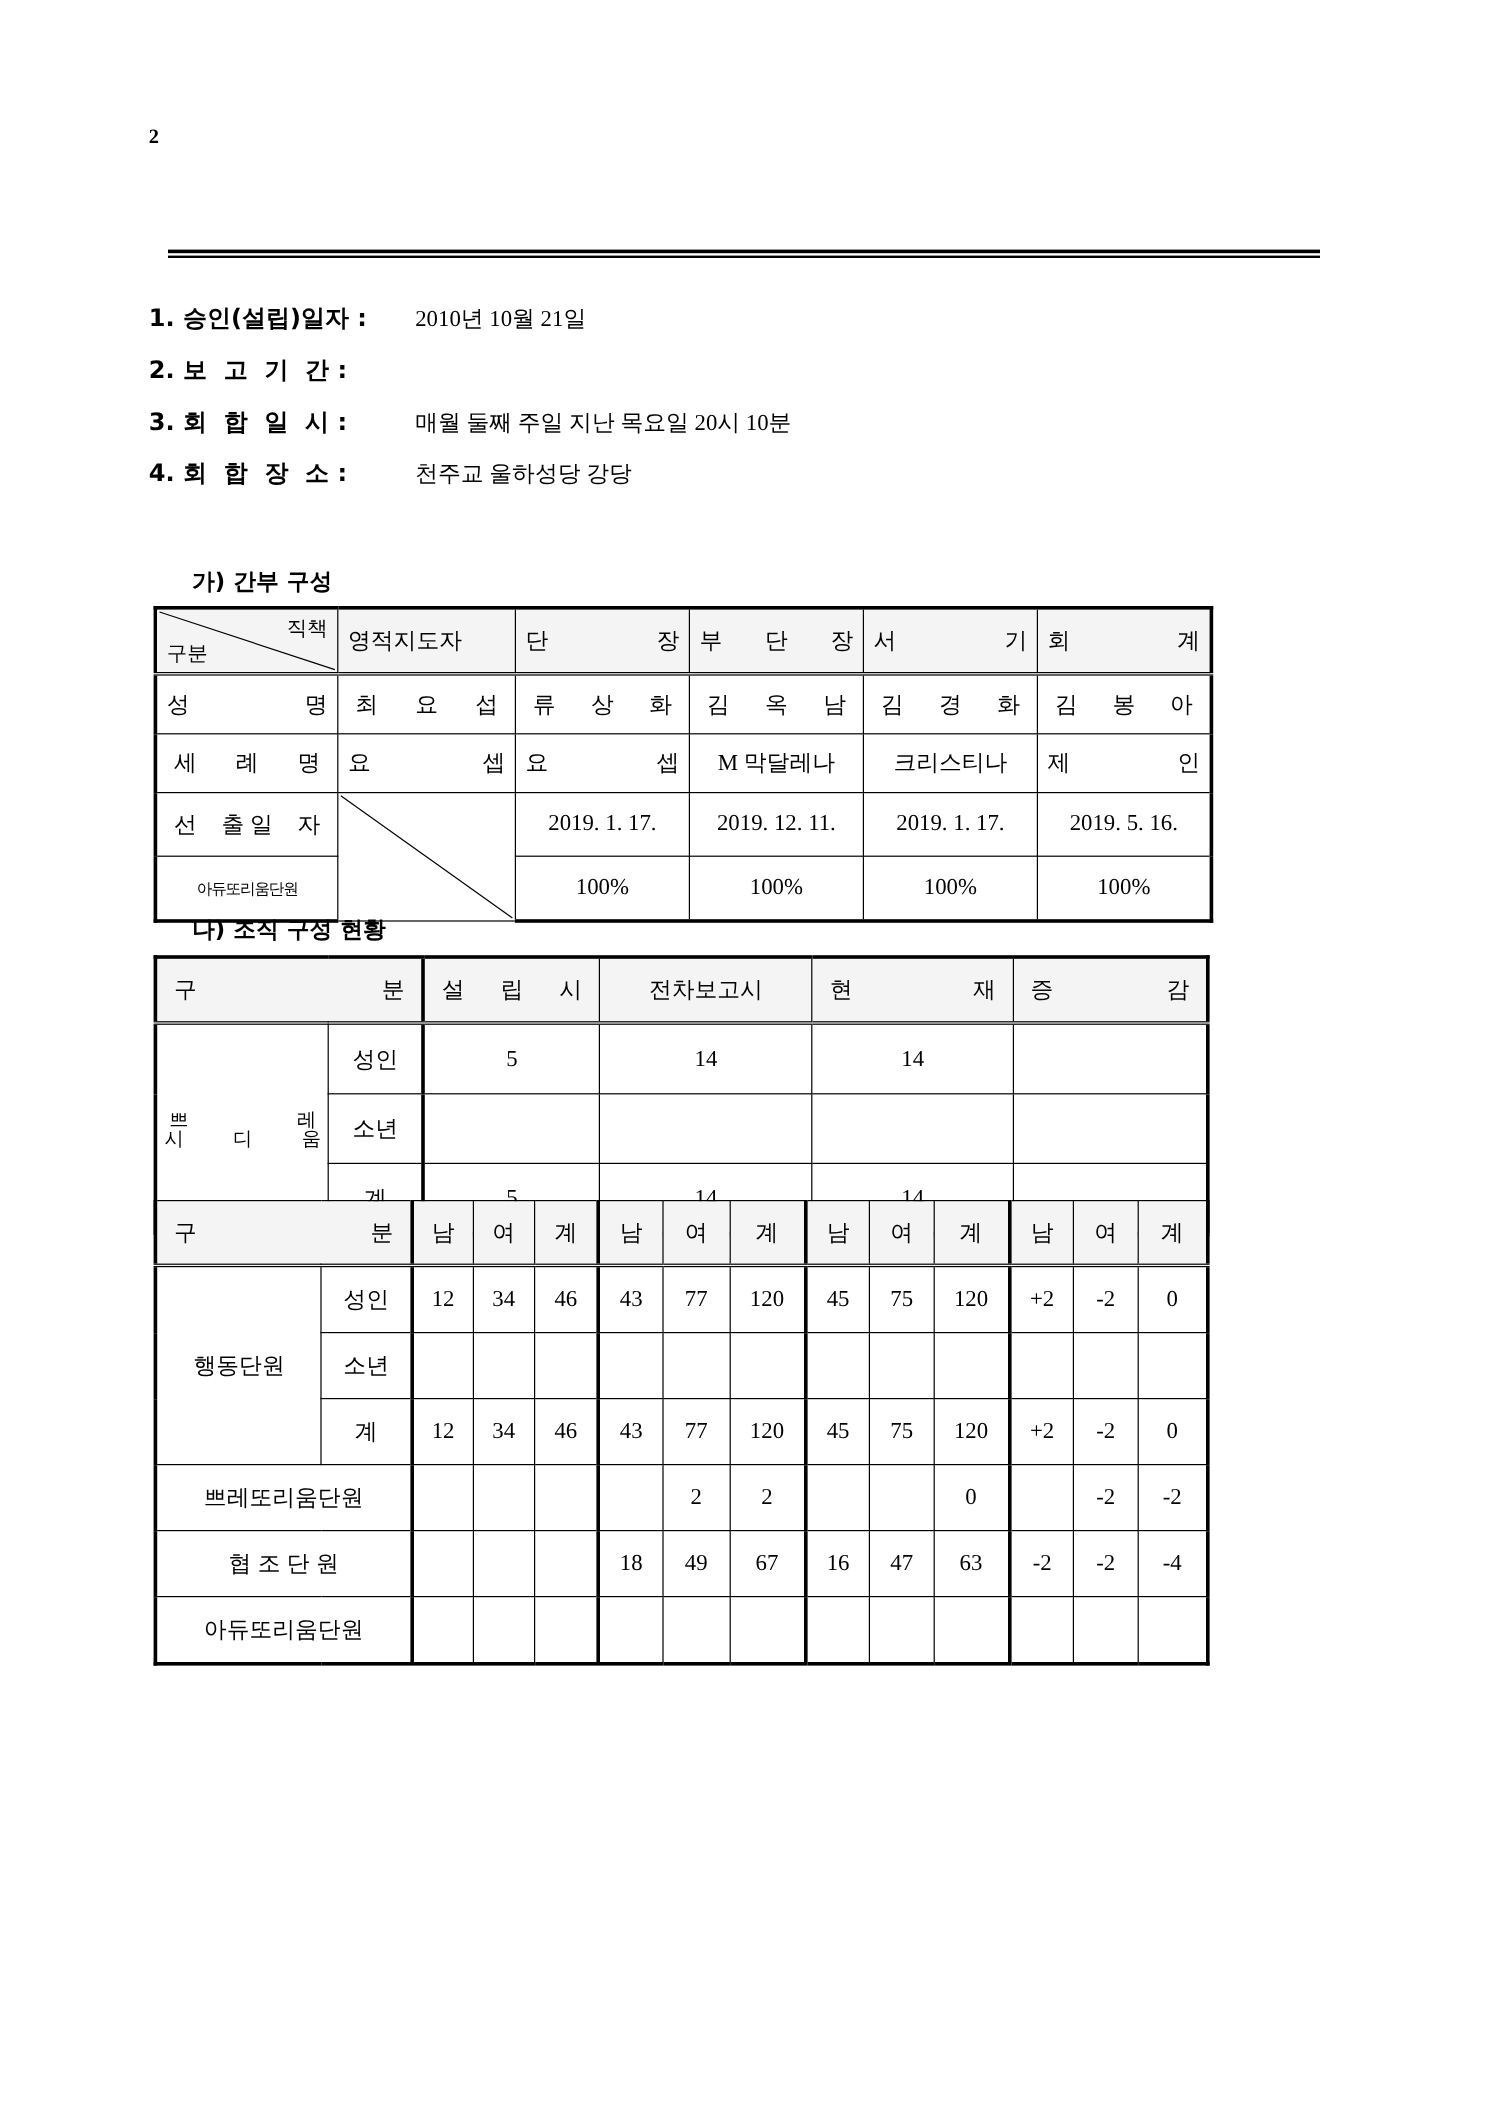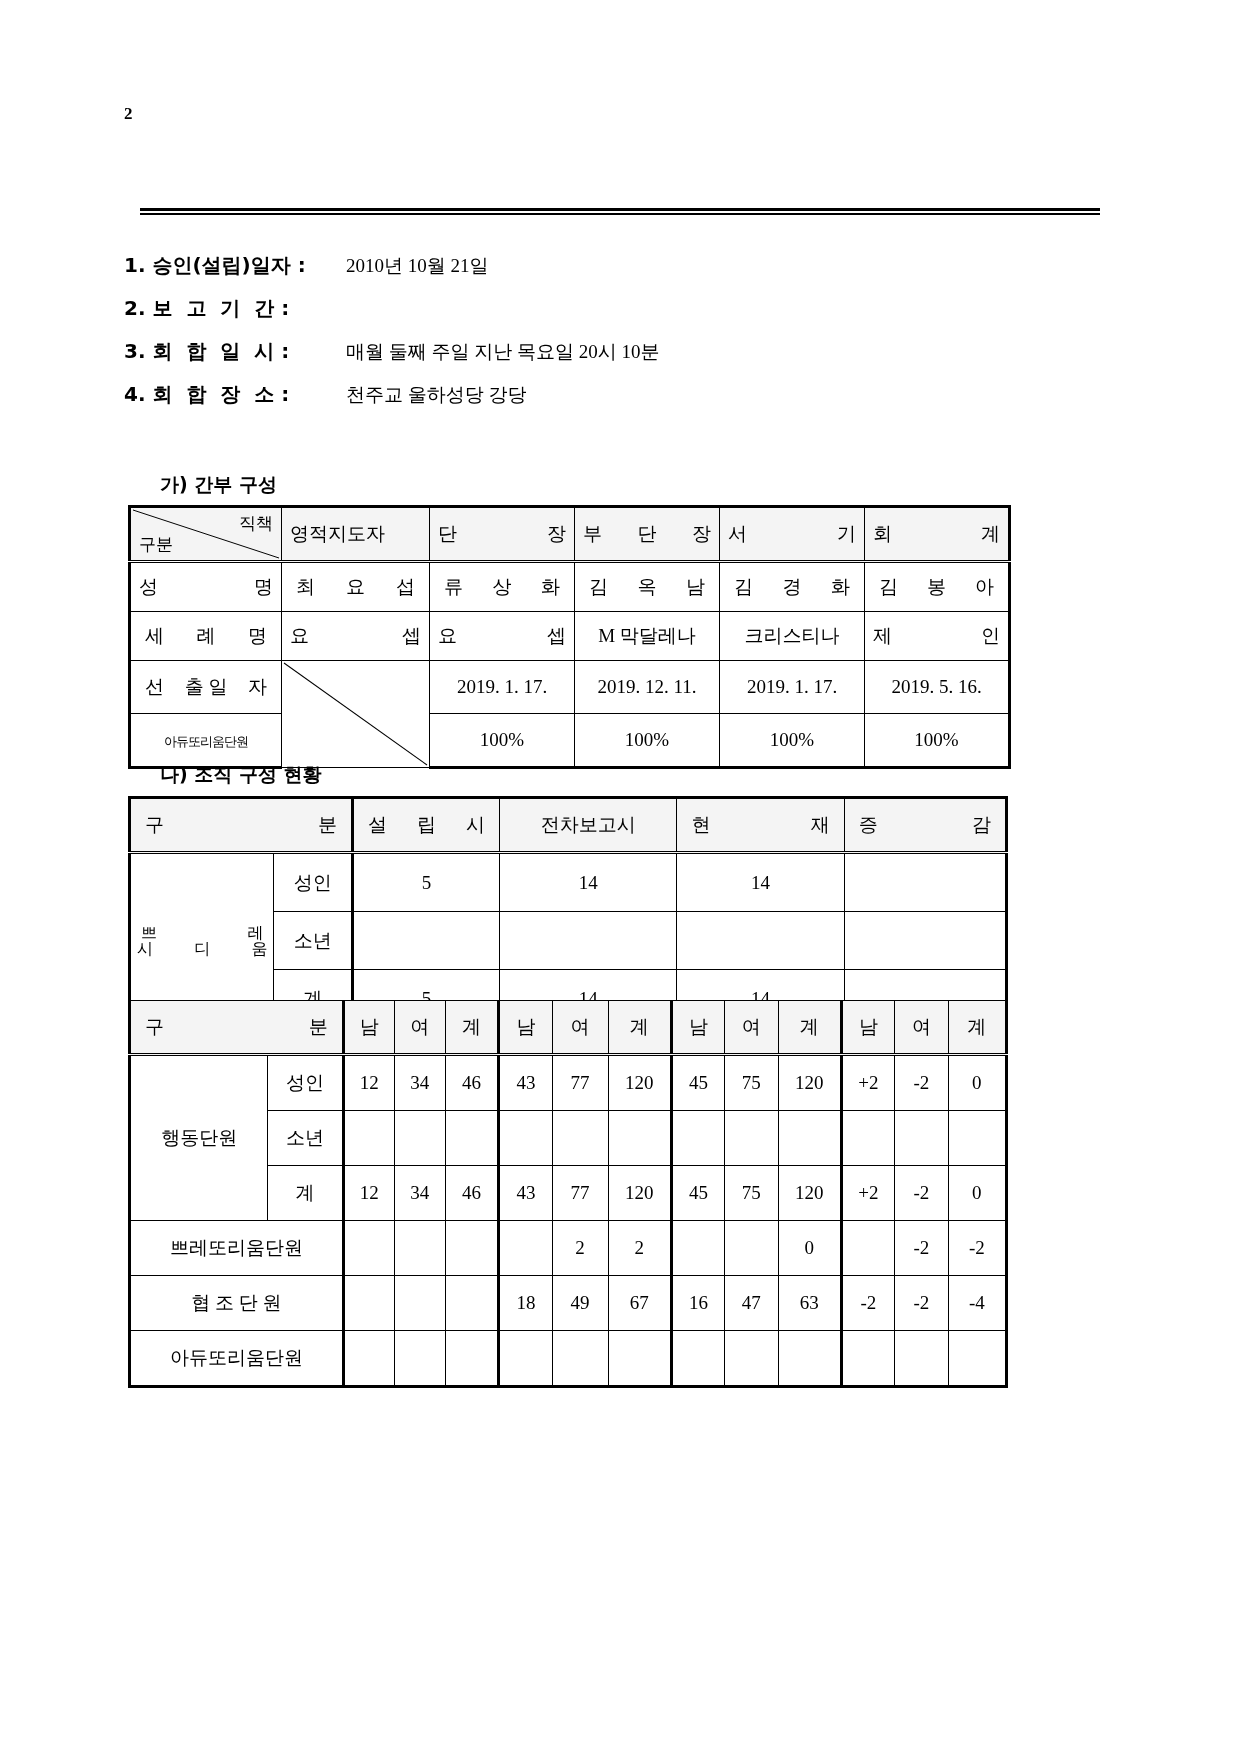--- a/index.html
+++ b/index.html
@@ -81,21 +81,21 @@
   .outer-right { border-right:3px solid #000 !important; }
   .dbl-bottom { border-bottom:3px double #000 !important; }
   .thick-left { border-left:3px solid #000 !important; }
 
   .diag-cell { position:relative; }
   .diag-cell svg { position:absolute; left:0; top:0; width:100%; height:100%; }
   .diag-tr { position:absolute; right:8px; top:4px; font-size:17px; }
   .diag-bl { position:absolute; left:8px; bottom:4px; font-size:17px;margin-top:24px; }
 
   .tiny { font-size:13px; letter-spacing:-1px; font-family:"DejaVu Sans", sans-serif; }
-  .kr-sans { font-family:Liberation Serif, serif; font-size:18px; }
+  .kr-sans { font-family:Liberation Sans, sans-serif; font-size:18px; }
   .two-line { line-height:1.0; font-size:16px; font-family:"DejaVu Sans", sans-serif; }
   .two-line .l1 { display:flex; justify-content:space-between; padding:0 10px; }
   .two-line .l2 { display:flex; justify-content:space-between; padding:0 6px; }
 </style>
 </head>
 <body>
 
 <div class="page">
 
   <div class="page-number">2</div>

